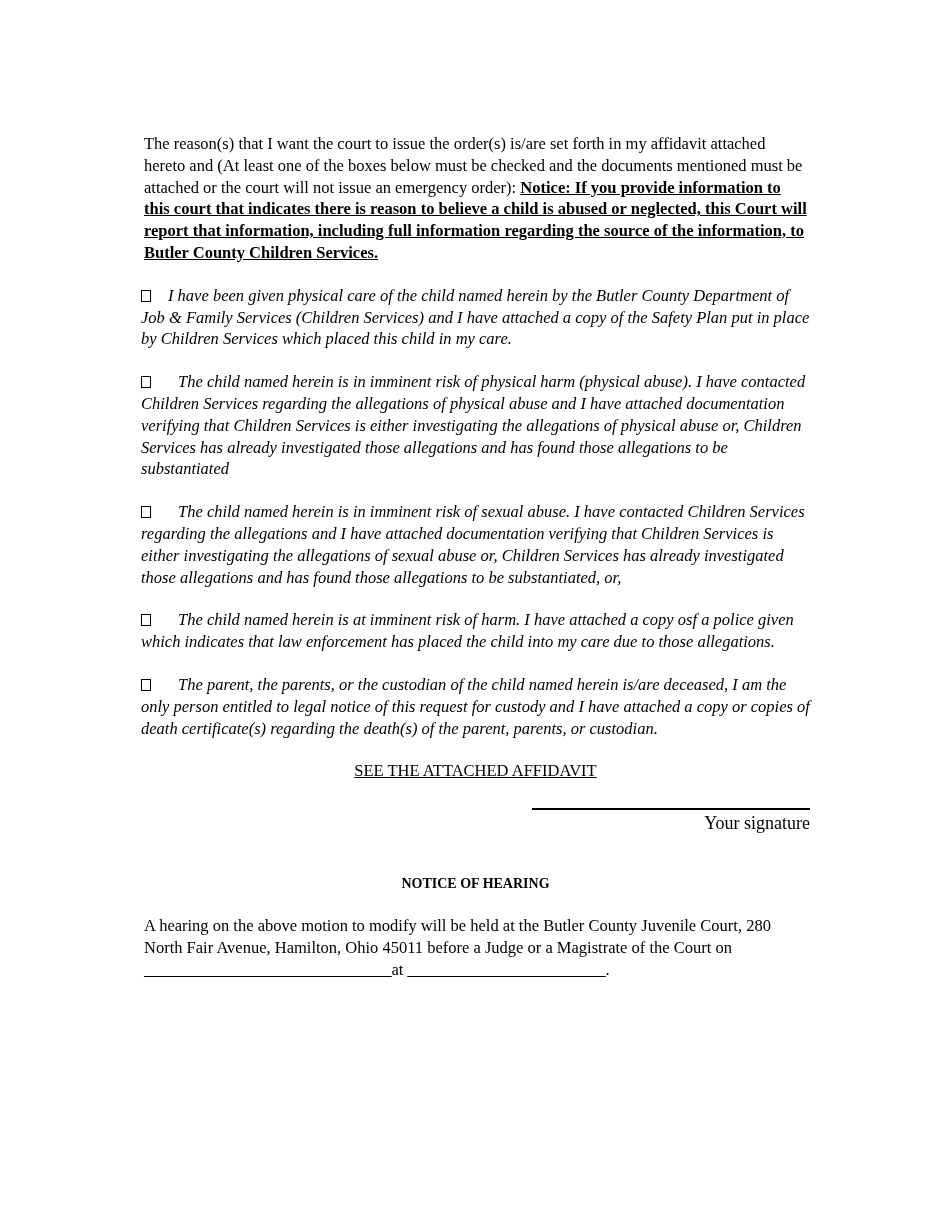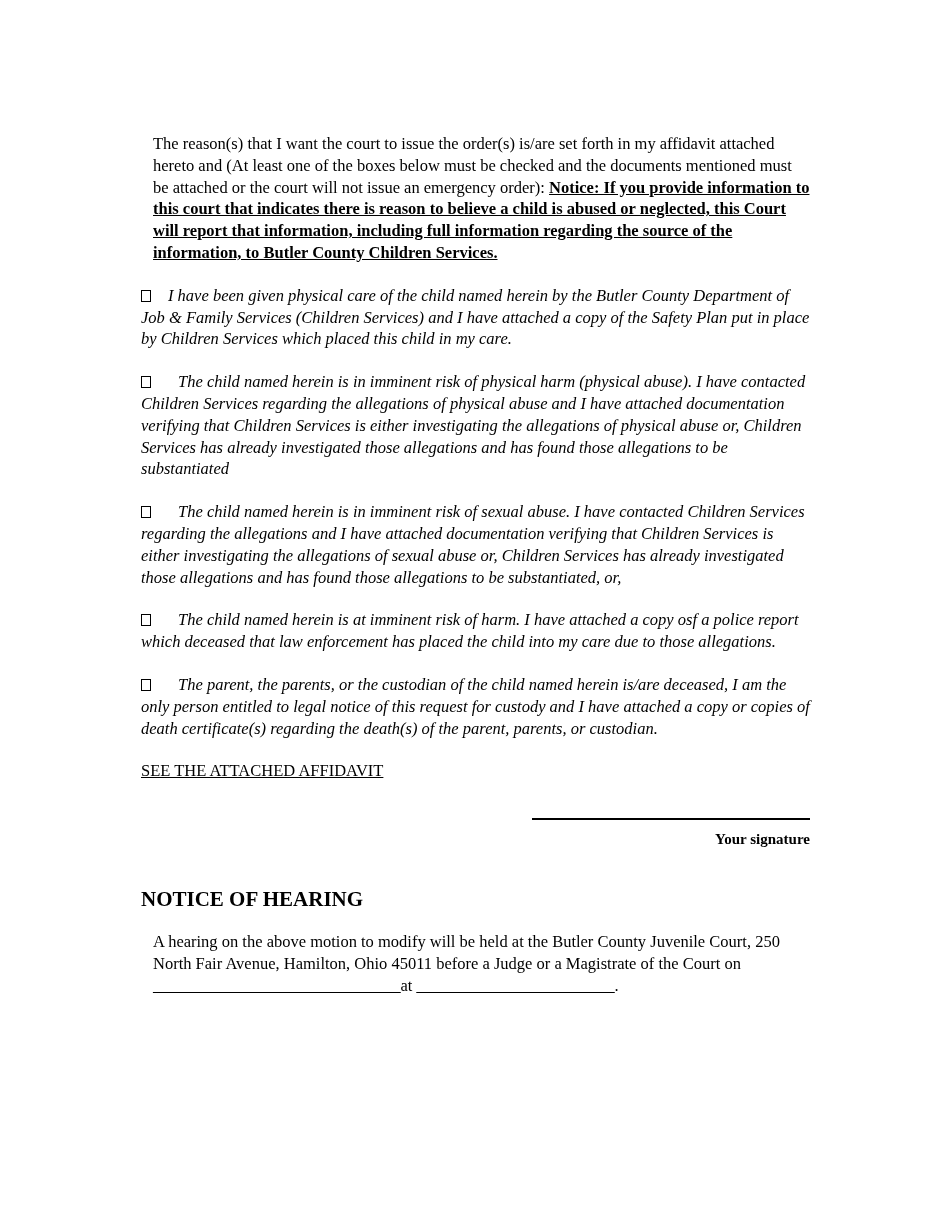--- a/index.html
+++ b/index.html
@@ -13,21 +13,21 @@
     width: 950px;
     height: 1230px;
     background: #ffffff;
     color: #000000;
     font-family: "Liberation Serif", "DejaVu Serif", serif;
     font-size: 16.5px;
     line-height: 21.8px;
     padding: 133px 140px 0 141px;
     overflow: hidden;
   }
-  p { margin: 0 0 21px 12px; }
+  p { margin: 0 0 21px 3px; }
   .notice {
     font-weight: bold;
     text-decoration: underline;
   }
   .cb-para { margin: 0 0 21px 0; font-style: italic; }
   .cb-box {
     display: inline-block;
     width: 10px;
     height: 12px;
     border: 1.6px solid #000000;
@@ -35,67 +35,68 @@
     background: #ffffff;
   }
   .cb-tab {
     display: inline-block;
     width: 27px;
     height: 1px;
   }
   .cb-para.first .cb-tab { width: 17px; }
   .affidavit {
     text-decoration: underline;
-    margin: 0 0 36px 0;
+    margin: 0 0 26px 0;
+    text-align: center;
   }
   .sig-block {
     width: 278px;
     margin-left: auto;
     margin-bottom: 40px;
   }
   .sig-line {
     border-top: 2px solid #000000;
     height: 0;
   }
   .sig-label {
     text-align: right;
-    font-weight: bold;
-    font-size: 15px;
+    font-weight: normal;
+    font-size: 18px;
     line-height: 20px;
-    padding-top: 9px;
+    padding-top: 3px;
   }
   .hearing-title {
-    text-align: left;
+    text-align: center;
     font-weight: bold;
-    font-size: 21px;
+    font-size: 14px;
     margin: 0 0 20px 0;
   }
   .blank { letter-spacing: 0; white-space: nowrap; text-decoration: underline; }
 </style>
 </head>
 <body>
 
 <div class="page">
 
   <p class="intro"><span>The reason(s) that I want the court to issue the order(s) is/are set forth in my affidavit attached hereto and (At least one of the boxes below must be checked and the documents mentioned must be attached or the court will not issue an emergency order): </span><span class="notice">Notice: If you provide information to this court that indicates there is reason to believe a child is abused or neglected, this Court will report that information, including full information regarding the source of the information, to Butler County Children Services.</span></p>
 
   <p class="cb-para first"><span class="cb-box"></span><span class="cb-tab"></span><span>I have been given physical care of the child named herein by the Butler County Department of Job &amp; Family Services (Children Services) and I have attached a copy of the Safety Plan put in place by Children Services which placed this child in my care.</span></p>
 
   <p class="cb-para"><span class="cb-box"></span><span class="cb-tab"></span><span>The child named herein is in imminent risk of physical harm (physical abuse).  I have contacted Children Services regarding the allegations of physical abuse and I have attached documentation verifying that Children Services is either investigating the allegations of physical abuse or, Children Services has already investigated those allegations and has found those allegations to be substantiated</span></p>
 
   <p class="cb-para"><span class="cb-box"></span><span class="cb-tab"></span><span>The child named herein is in imminent risk of sexual abuse.  I have contacted Children Services regarding the allegations and I have attached documentation verifying that Children Services is either investigating the allegations of sexual abuse or, Children Services has already investigated those allegations and has found those allegations to be substantiated, or,</span></p>
 
-  <p class="cb-para"><span class="cb-box"></span><span class="cb-tab"></span><span>The child named herein is at imminent risk of harm.  I have attached a copy osf a police report which deceased that law enforcement has placed the child into my care due to those allegations.</span></p>
+  <p class="cb-para"><span class="cb-box"></span><span class="cb-tab"></span><span>The child named herein is at imminent risk of harm.  I have attached a copy osf a police given which indicates that law enforcement has placed the child into my care due to those allegations.</span></p>
 
   <p class="cb-para"><span class="cb-box"></span><span class="cb-tab"></span><span>The parent, the parents, or the custodian of the child named herein is/are deceased, I am the only person entitled to legal notice of this request for custody and I have attached a copy or copies of death certificate(s)  regarding the death(s) of the parent, parents, or custodian.</span></p>
 
   <p class="affidavit">SEE THE ATTACHED AFFIDAVIT</p>
 
   <div class="sig-block">
     <div class="sig-line"></div>
     <div class="sig-label">Your signature</div>
   </div>
 
   <p class="hearing-title">NOTICE OF HEARING</p>
 
-  <p class="hearing-para"><span>A hearing on the above motion to modify will be held at the Butler County Juvenile Court, 250 North Fair Avenue, Hamilton, Ohio 45011 before a Judge or a Magistrate of the Court on </span><span class="blank">______________________________</span><span>at </span><span class="blank">________________________</span><span>.</span></p>
+  <p class="hearing-para"><span>A hearing on the above motion to modify will be held at the Butler County Juvenile Court, 280 North Fair Avenue, Hamilton, Ohio 45011 before a Judge or a Magistrate of the Court on </span><span class="blank">______________________________</span><span>at </span><span class="blank">________________________</span><span>.</span></p>
 
 </div>
 
 </body></html>

